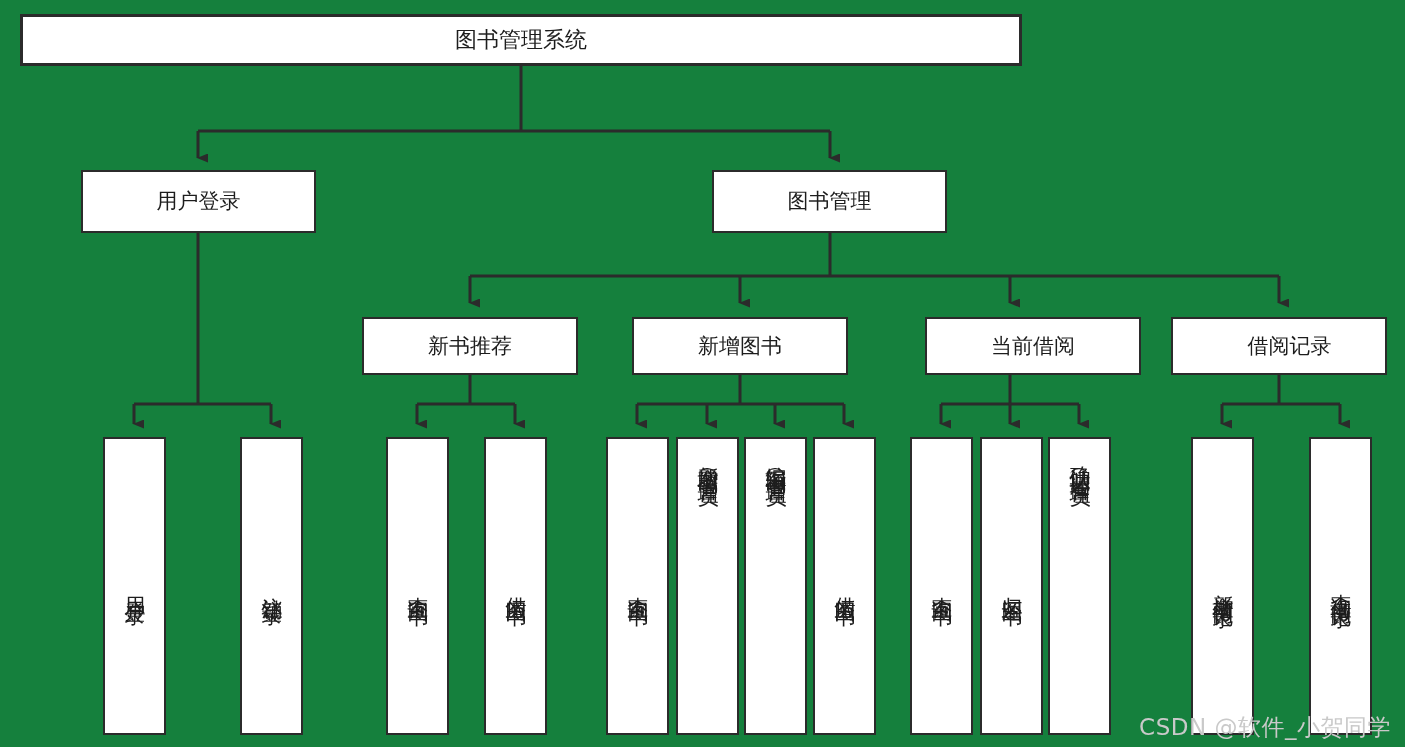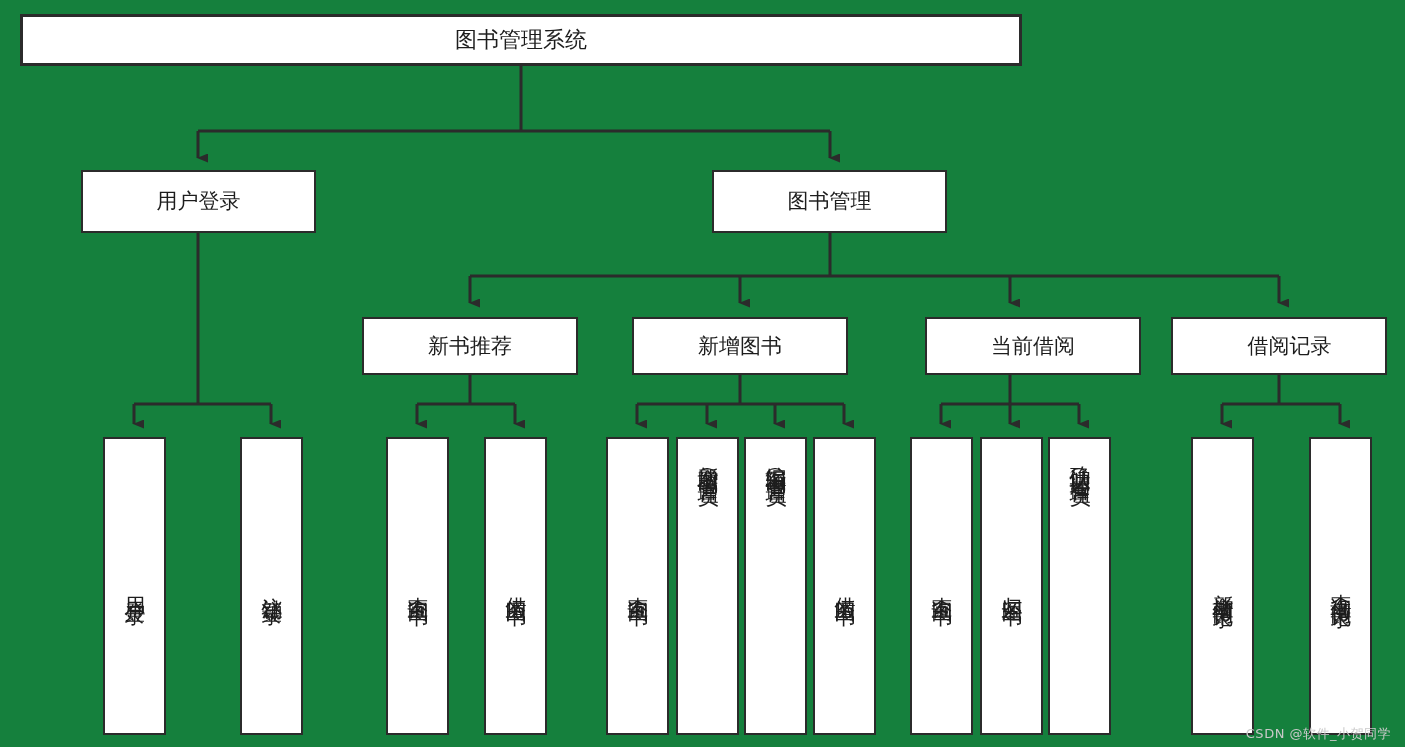--- a/index.html
+++ b/index.html
@@ -11,21 +11,21 @@
         border:2px solid #2b2b2b;display:flex;align-items:center;justify-content:center;}
   .node.root{border-width:3px;}
   .node .lbl{color:#1d1d1d;line-height:1.15;text-align:center;white-space:nowrap;}
   .node.horiz .lbl{font-size:21px;}
   .node.root .lbl{font-size:22px;}
   .node.vert{align-items:flex-start;padding-top:10px;}
   .node.vert .lbl{writing-mode:vertical-rl;text-orientation:upright;
                   font-size:21px;letter-spacing:3px;white-space:pre;
                   line-height:1;text-align:left;}
   .node.vert.mid{align-items:center;padding-top:0;}
-  #watermark{position:absolute;right:14px;bottom:4px;color:#c9c9c9;font-size:13px;
+  #watermark{position:absolute;right:14px;bottom:4px;color:#c9c9c9;font-size:23px;
              letter-spacing:.5px;white-space:nowrap;margin-top:36px;}
 </style>
 </head>
 <body>
 
 <div id="stage">
 
   <svg class="wires" viewBox="0 0 1405 747" xmlns="http://www.w3.org/2000/svg">
     <defs>
       <marker id="arw" markerWidth="9" markerHeight="11" refX="4.5" refY="10" orient="auto" markerUnits="userSpaceOnUse">

